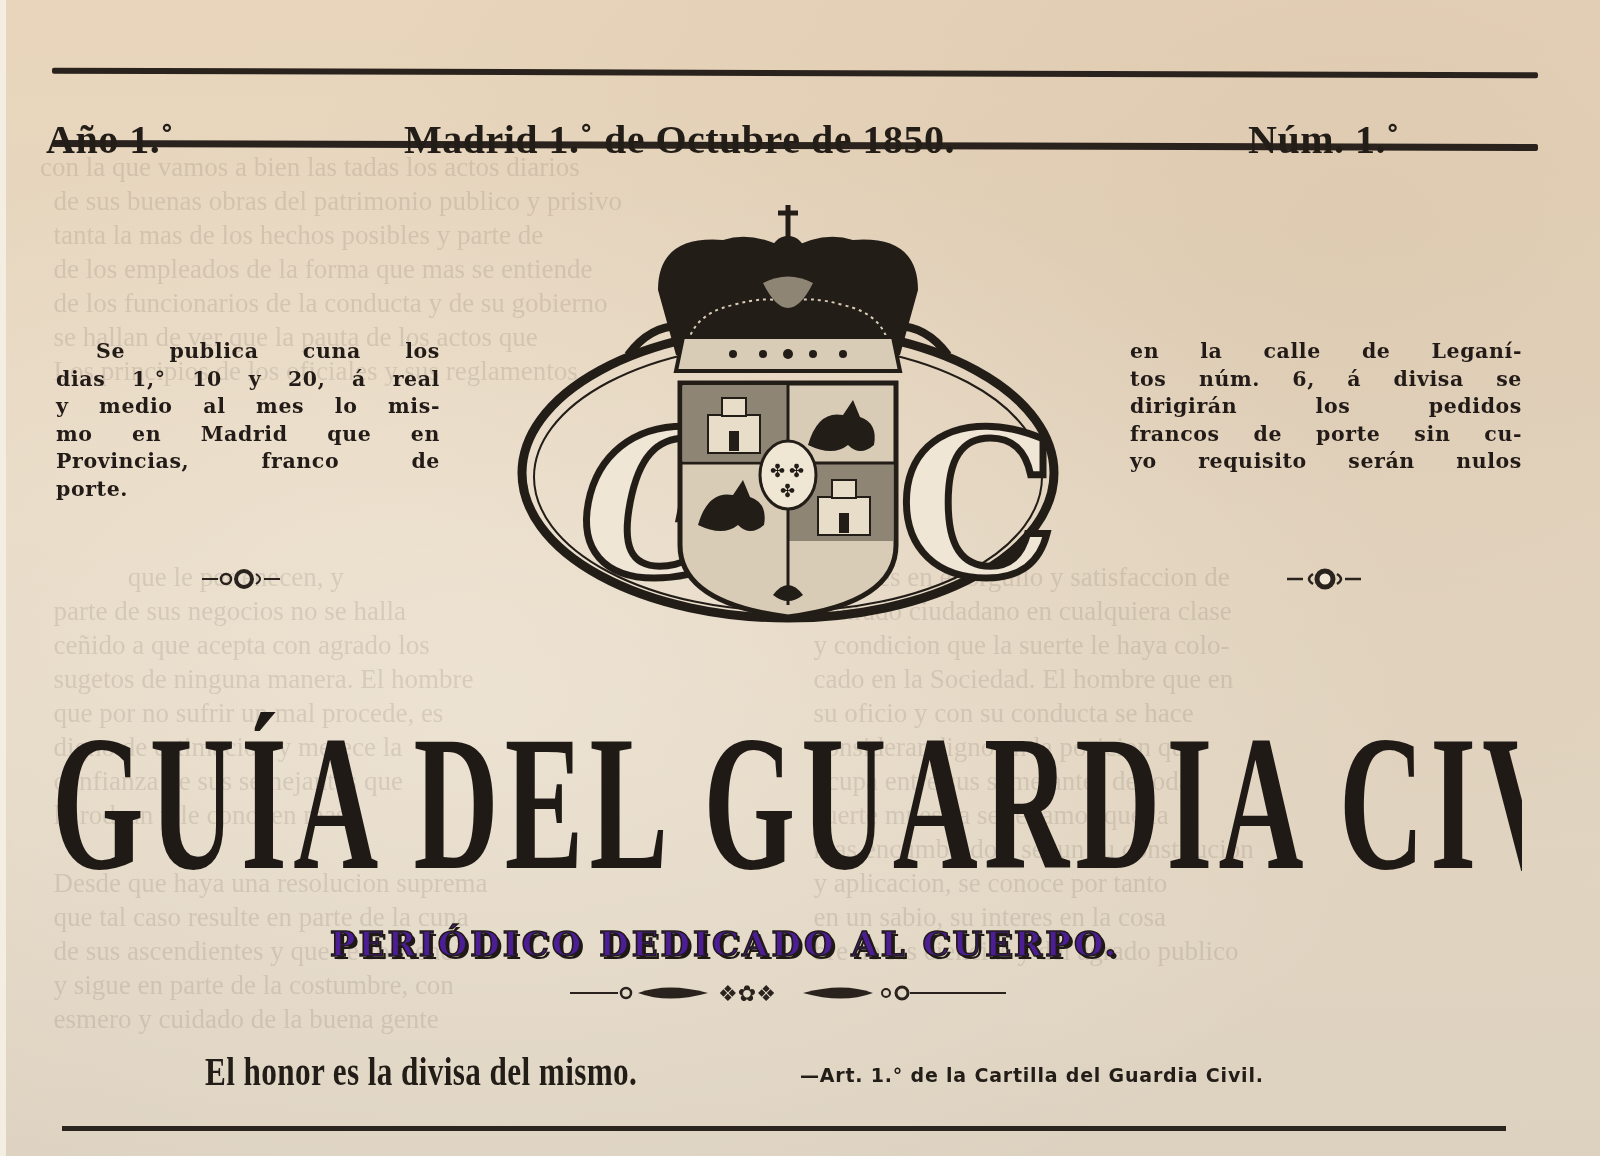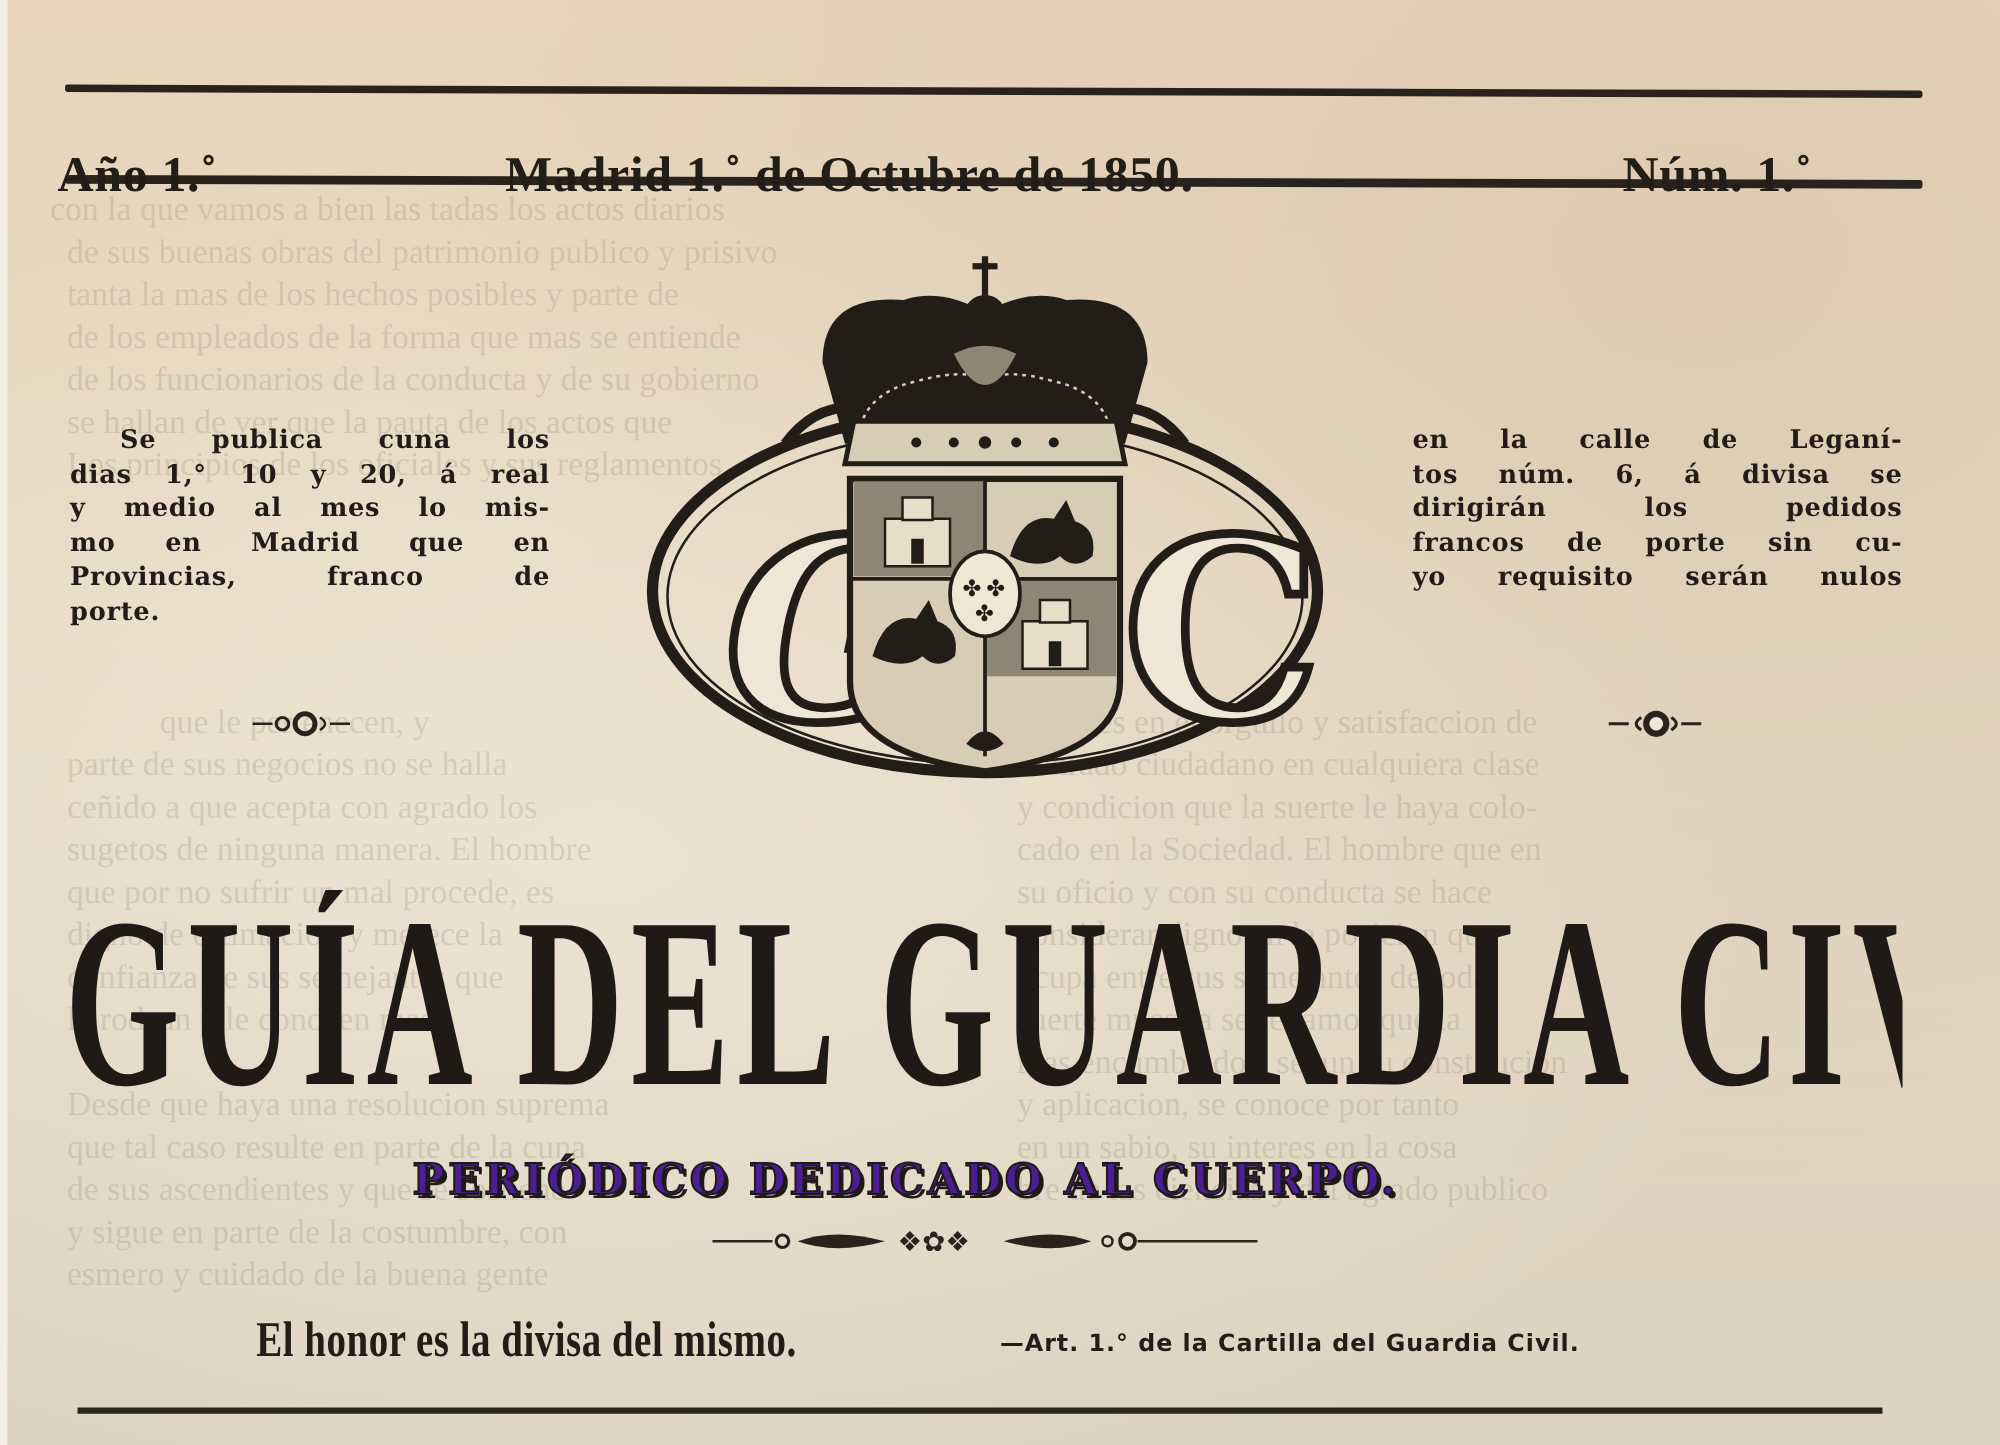--- a/index.html
+++ b/index.html
@@ -72,21 +72,21 @@
   de sus ascendientes y que se sostiene
   y sigue en parte de la costumbre, con
   esmero y cuidado de la buena gente</div>
 
 <div class="rule" style="top:70px;height:6px;transform:rotate(0.18deg);"></div>
 <div class="rule" style="top:142px;height:7px;transform:rotate(0.15deg);"></div>
 
 <div class="masthead-row">
   <span class="mh" style="left:0;">Año 1.˚</span>
   <span class="mh" style="left:358px;">Madrid 1.˚ de Octubre de 1850.</span>
-  <span class="mh" style="left:1252px;">Núm. 1.˚</span>
+  <span class="mh" style="left:1202px;">Núm. 1.˚</span>
 </div>
 
 <div class="side" style="left:56px;top:338px;width:384px;">
   <div style="padding-left:40px;">Se publica cuna los</div>
   <div>dias 1,° 10 y 20, á real</div>
   <div>y medio al mes lo mis-</div>
   <div>mo en Madrid que en</div>
   <div>Provincias, franco de</div>
   <div class="last">porte.</div>
 </div>

